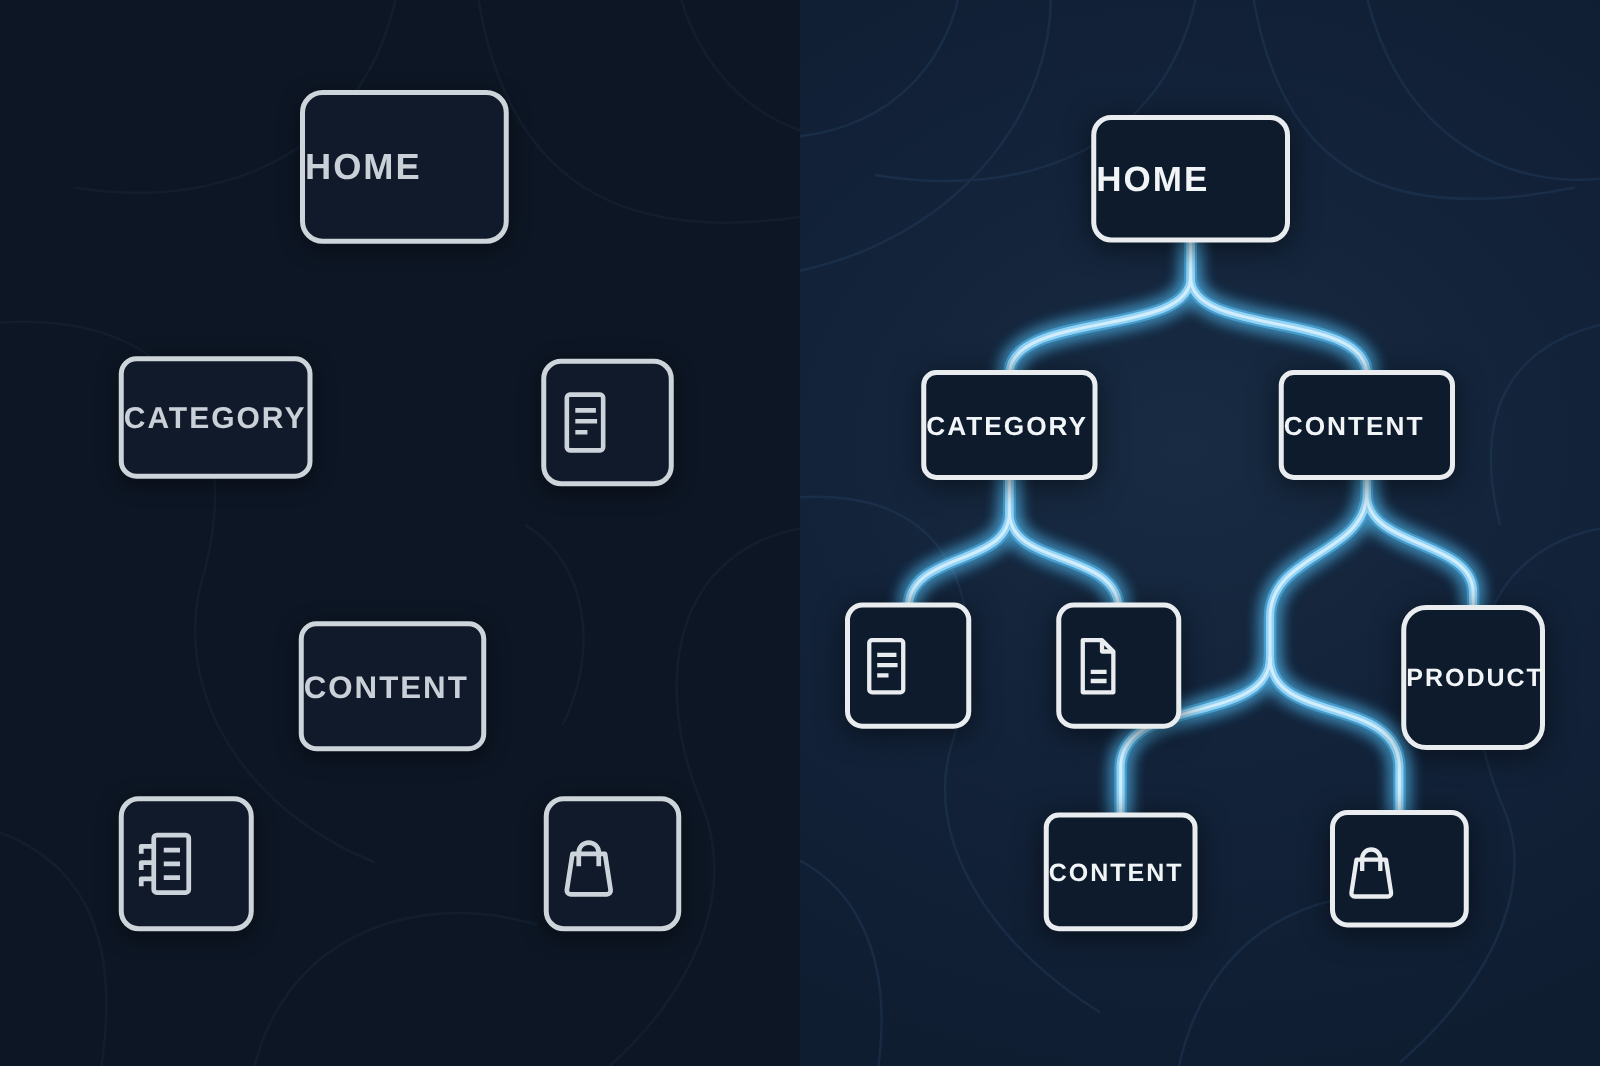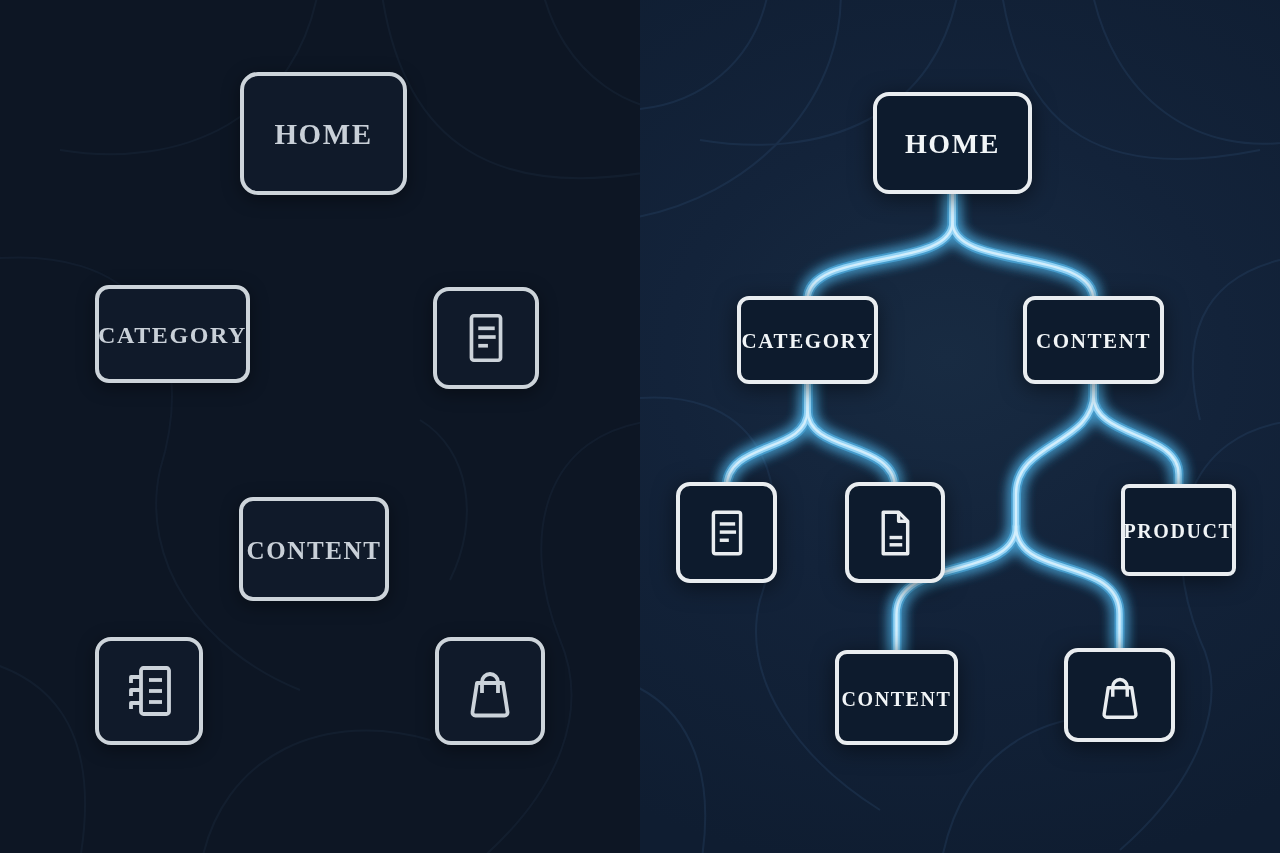--- a/index.html
+++ b/index.html
@@ -10,23 +10,22 @@
   .panel{position:absolute;top:0;height:853px;overflow:hidden;}
   .panel-left{left:0;width:640px;background:#0d1624;}
   .panel-right{
     left:640px;width:640px;
     background:radial-gradient(ellipse 620px 520px at 48% 42%, #182b42 0%, #13233a 45%, #0f1d31 100%);
   }
   .contours{position:absolute;left:0;top:0;pointer-events:none;}
   .tree-lines{position:absolute;left:0;top:0;}
   .node{
     position:absolute;box-sizing:border-box;
-    display:flex;align-items:center;justify-content:center;
+    display:flex;align-items:center;justify-content:flex-start;
     box-shadow:0 4px 18px rgba(0,0,0,0.4);
-    font-family:Liberation Serif, serif;
   }
   .node-left{
     border:4px solid #cdd4da;background:#101a2a;color:#c9d0d8;
   }
   .node-right{
     border:4px solid #e9edf0;background:#0d1b2d;color:#f1f5f7;
     box-shadow:0 4px 22px rgba(0,0,0,0.5);
   }
   .node-label{
     font-weight:700;letter-spacing:1.6px;line-height:1;
@@ -183,21 +182,21 @@
 
     <div class="node node-right" style="left:205px;top:482px;width:100px;height:101px;border-radius:14px">
       <svg class="icon icon-right" width="58" height="58" viewBox="0 0 64 64">
         <path d="M19,9 h17 l10,10 v36 h-27 z"></path>
         <path d="M36,9 v10 h10"></path>
         <line x1="26" y1="37" x2="40" y2="37"></line>
         <line x1="26" y1="45" x2="40" y2="45"></line>
       </svg>
     </div>
 
-    <div class="node node-right" style="left:481px;top:484px;width:115px;height:92px;border-radius:8px;font-size:20px">
+    <div class="node node-right" style="left:481px;top:484px;width:115px;height:116px;border-radius:20px;font-size:20px">
       <span class="node-label">PRODUCT</span>
     </div>
 
     <div class="node node-right" style="left:195px;top:650px;width:123px;height:95px;border-radius:12px;font-size:20px">
       <span class="node-label">CONTENT</span>
     </div>
 
     <div class="node node-right" style="left:424px;top:648px;width:111px;height:94px;border-radius:14px">
       <svg class="icon icon-right" width="58" height="58" viewBox="0 0 64 64">
         <path d="M24,34 v-11 a8,8 0 0 1 16,0 v11"></path>

